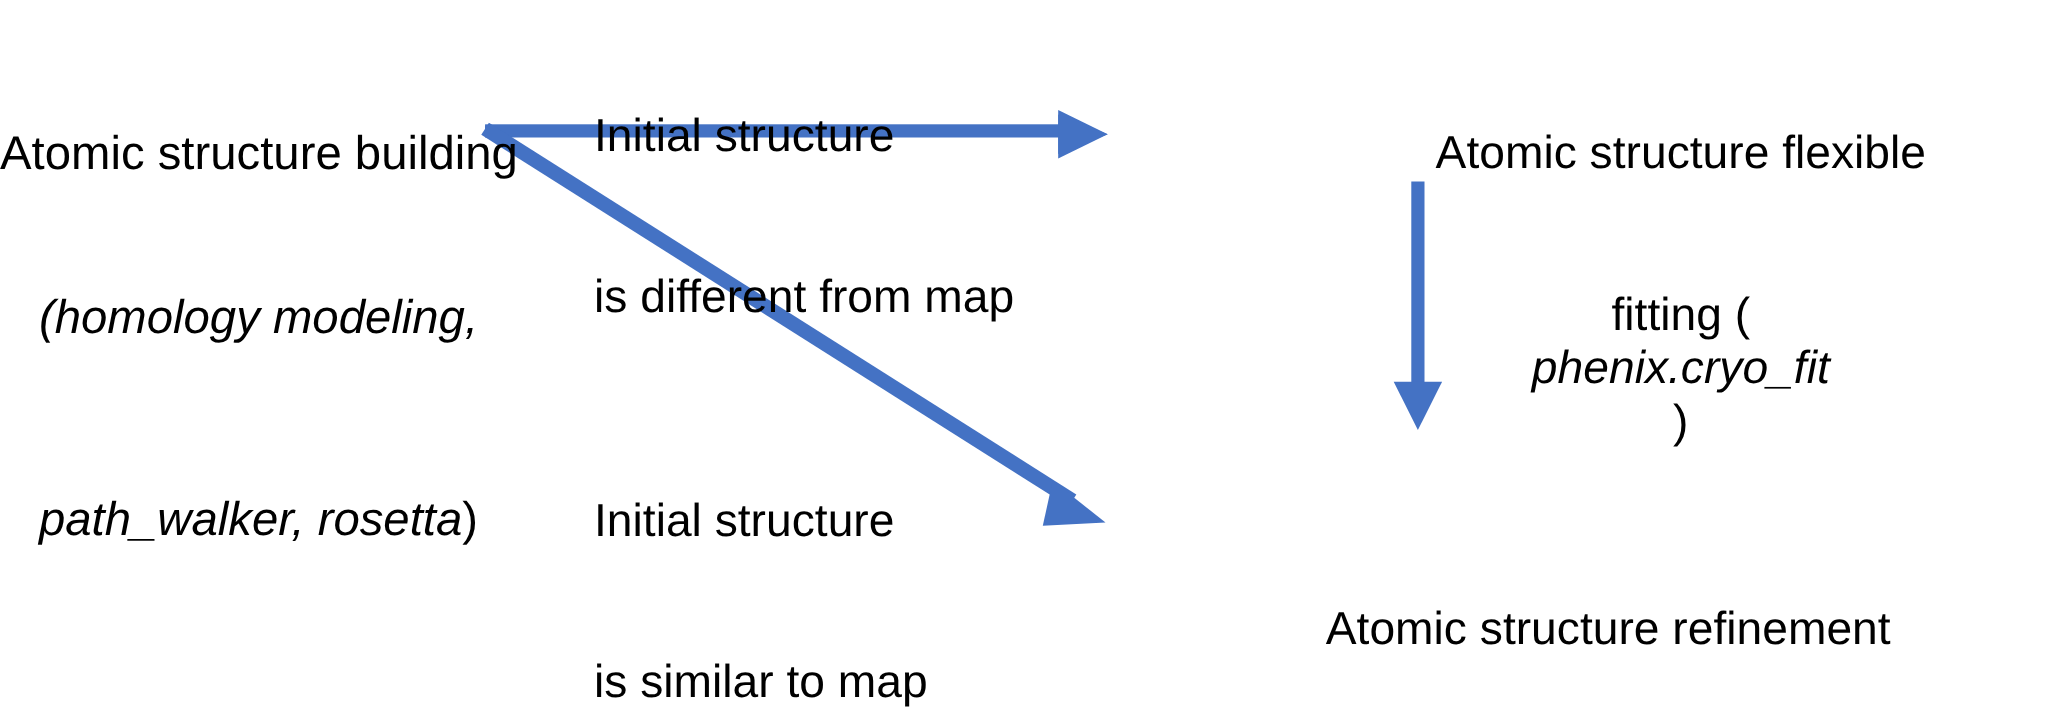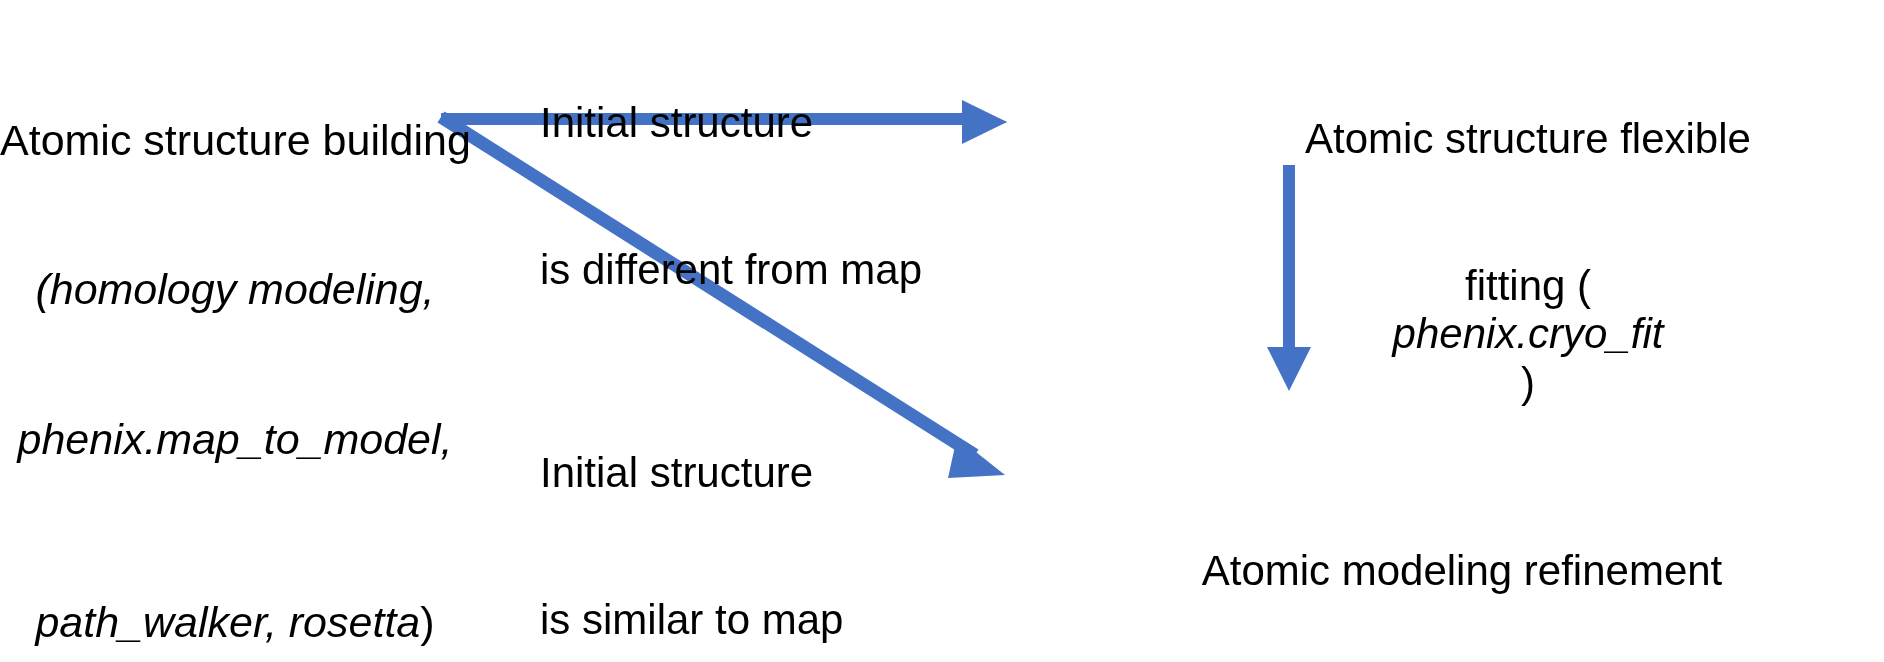--- a/index.html
+++ b/index.html
@@ -109,37 +109,36 @@
 
     <g>
       <rect x="1283" y="165" width="12" height="190" fill="#4472C4"></rect>
       <polygon points="1267,347 1311,347 1289,391" fill="#4472C4"></polygon>
     </g>
   </svg>
 
   <div class="txt" id="node-building">
     <span class="l1">Atomic structure building</span>
     <span class="l2">(homology modeling,</span>
-    <span class="l3 italic">phenix.map_to_model,</span>
     <span class="l4"><span class="italic">path_walker, rosetta</span><span>)</span></span>
   </div>
 
   <div class="txt" id="label-different">
     <span>Initial structure</span>
     <span>is different from map</span>
   </div>
 
   <div class="txt" id="label-similar">
     <span>Initial structure</span>
     <span>is similar to map</span>
   </div>
 
   <div class="txt" id="node-fitting">
     <span>Atomic structure flexible</span>
     <span><span>fitting (</span><span class="italic">phenix.cryo_fit</span><span>)</span></span>
   </div>
 
   <div class="txt" id="node-refinement">
-    <span>Atomic modeling refinement</span>
+    <span>Atomic structure refinement</span>
     
   </div>
 
 </div>
 
 </body></html>

